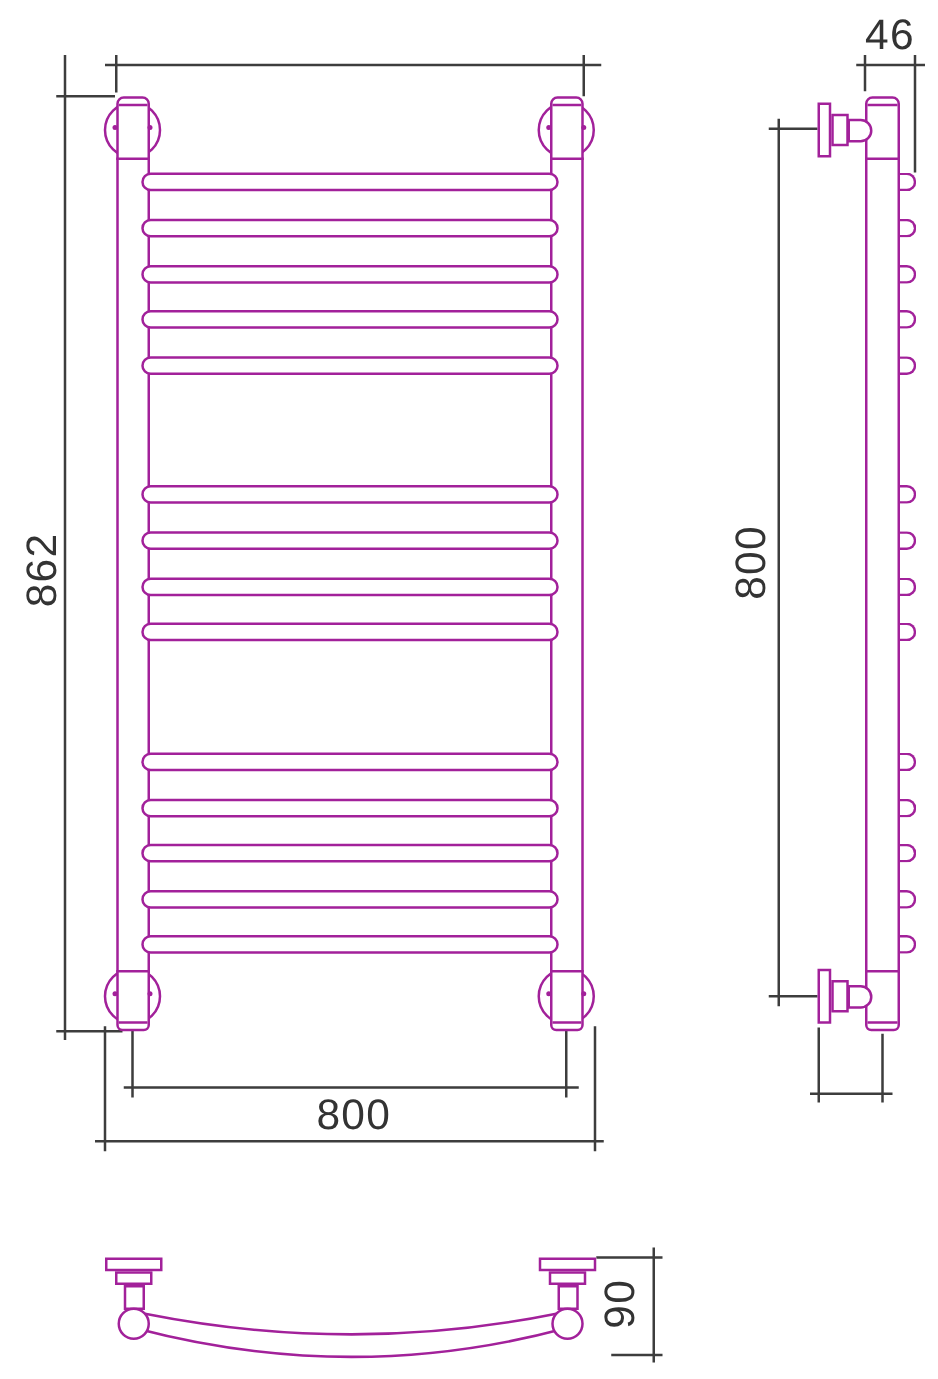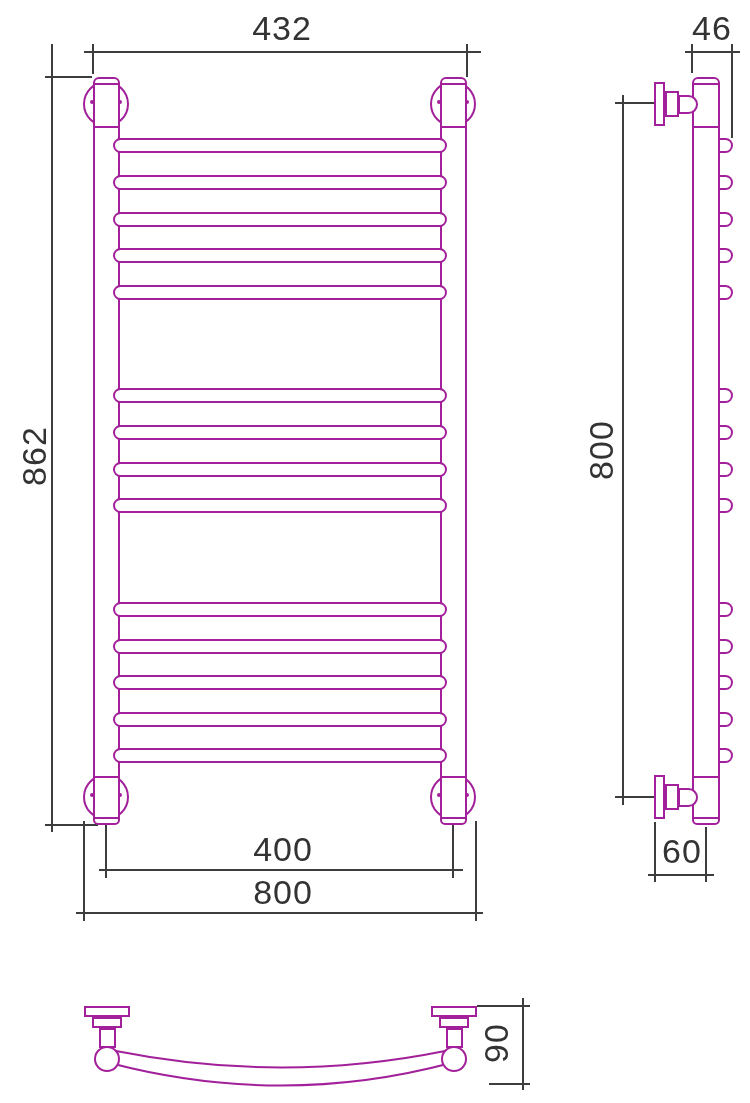--- a/index.html
+++ b/index.html
@@ -138,50 +138,47 @@
     <div class="mbox" style="left:431px;top:1006px;width:46px;height:11px;z-index:2;"></div>
     <div class="mbox" style="left:439px;top:1017px;width:30px;height:11px;z-index:2;"></div>
     <div class="mbox" style="left:446px;top:1028px;width:17px;height:20px;z-index:2;"></div>
   </div>
 
   <div class="layer">
 
     <div class="dline" style="left:92px;top:44px;width:2px;height:30px;"></div>
     <div class="dline" style="left:466px;top:44px;width:2px;height:33px;"></div>
     <div class="dline" style="left:84px;top:51px;width:397px;height:2px;"></div>
-    <div class="label" style="left:232px;top:9px;width:100px;height:38px;line-height:38px;">432</div>
 
     <div class="dline" style="left:45px;top:76px;width:47px;height:2px;"></div>
     <div class="dline" style="left:45px;top:824px;width:53px;height:2px;"></div>
     <div class="dline" style="left:51px;top:44px;width:2px;height:788px;"></div>
     <div class="label rot" style="left:-16px;top:437px;width:100px;height:38px;line-height:38px;">862</div>
 
     <div class="dline" style="left:105px;top:823px;width:2px;height:55px;"></div>
     <div class="dline" style="left:452px;top:823px;width:2px;height:55px;"></div>
     <div class="dline" style="left:99px;top:869px;width:364px;height:2px;"></div>
-    <div class="label" style="left:233px;top:832px;width:100px;height:34px;line-height:34px;">400</div>
 
     <div class="dline" style="left:83px;top:821px;width:2px;height:100px;"></div>
     <div class="dline" style="left:475px;top:821px;width:2px;height:100px;"></div>
     <div class="dline" style="left:76px;top:912px;width:407px;height:2px;"></div>
     <div class="label" style="left:233px;top:875px;width:100px;height:34px;line-height:34px;">800</div>
 
     <div class="dline" style="left:691px;top:44px;width:2px;height:29px;"></div>
     <div class="dline" style="left:731px;top:44px;width:2px;height:94px;"></div>
     <div class="dline" style="left:685px;top:51px;width:55px;height:2px;"></div>
     <div class="label" style="left:662px;top:9px;width:100px;height:38px;line-height:38px;">46</div>
 
     <div class="dline" style="left:615px;top:102px;width:40px;height:2px;"></div>
     <div class="dline" style="left:615px;top:796px;width:40px;height:2px;"></div>
     <div class="dline" style="left:622px;top:95px;width:2px;height:710px;"></div>
     <div class="label rot" style="left:551px;top:431px;width:100px;height:38px;line-height:38px;">800</div>
 
     <div class="dline" style="left:654px;top:822px;width:2px;height:60px;"></div>
     <div class="dline" style="left:705px;top:827px;width:2px;height:55px;"></div>
     <div class="dline" style="left:648px;top:874px;width:66px;height:2px;"></div>
-    <div class="label" style="left:632px;top:834px;width:100px;height:34px;line-height:34px;">60</div>
 
     <div class="dline" style="left:477px;top:1005px;width:53px;height:2px;"></div>
     <div class="dline" style="left:489px;top:1083px;width:41px;height:2px;"></div>
     <div class="dline" style="left:522px;top:998px;width:2px;height:92px;"></div>
     <div class="label rot" style="left:446px;top:1024px;width:100px;height:38px;line-height:38px;">90</div>
   </div>
 </div>
 
 </body></html>

